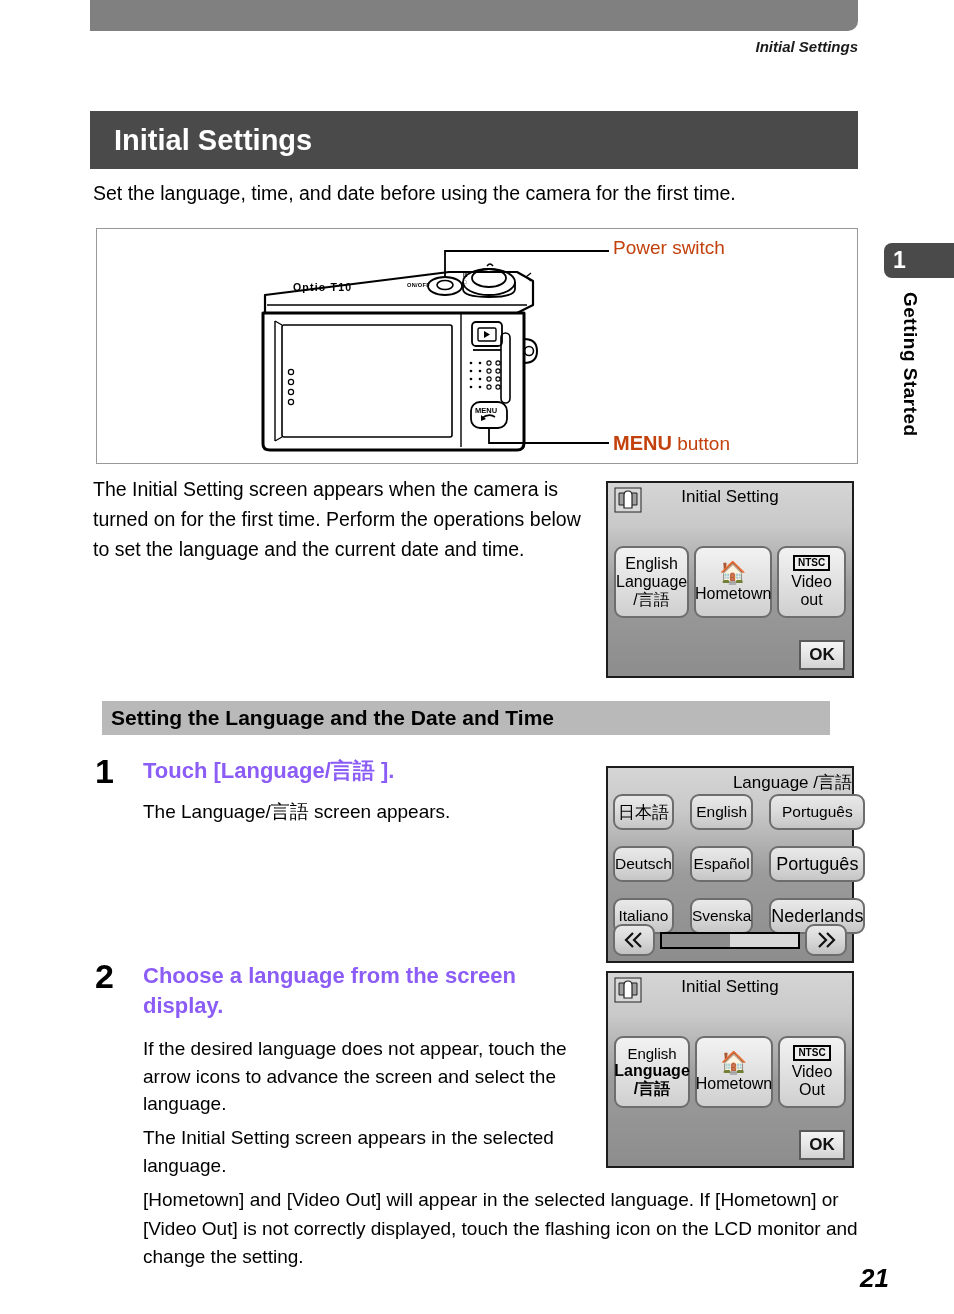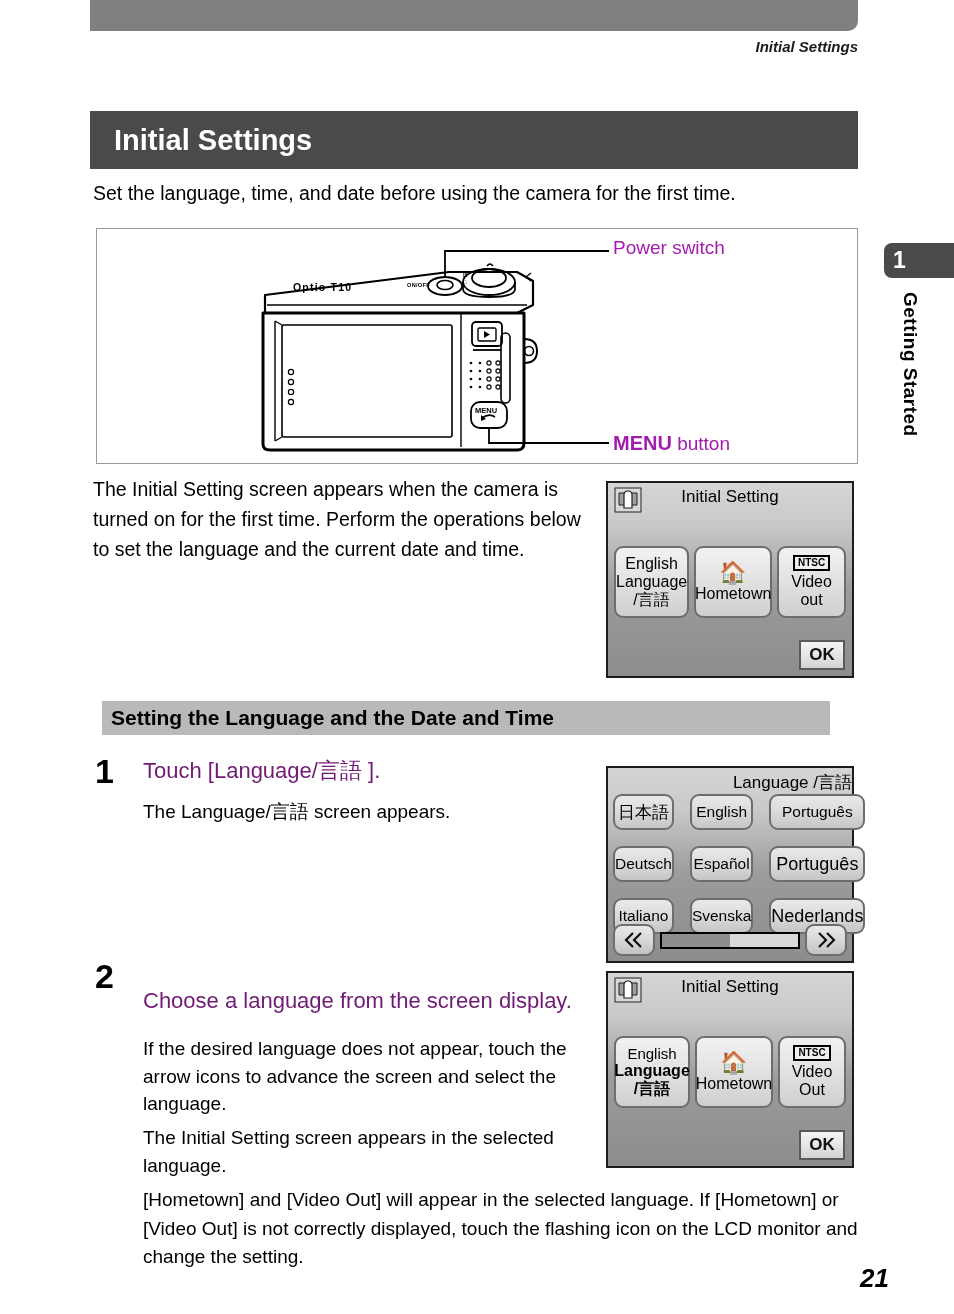--- a/index.html
+++ b/index.html
@@ -103,21 +103,21 @@
     top: 228px;
     width: 762px;
     height: 236px;
     border: 1px solid #999;
     box-sizing: border-box;
     background: #fff;
   }
   .callout-label {
     position: absolute;
     font-size: 19px;
-    color: #a21caf;
+    color: #c2410c;
     white-space: nowrap;
   }
   .callout-label.power { left: 516px; top: 8px; }
   .callout-label.menu  { left: 516px; top: 203px; font-weight: normal;}
   .callout-label.menu b { font-weight: bold; font-size: 20px;}
 
   
   .body-p {
     position: absolute;
     left: 93px;
@@ -283,22 +283,22 @@
   
   .step-num {
     position: absolute;
     font-size: 34px;
     font-weight: bold;
     color: #000;
   }
   .step-title {
     position: absolute;
     font-size: 22px;
-    font-weight: normal;
-    color: #701a75;
+    font-weight: bold;
+    color: #8b5cf6;
     line-height: 1.35;
   }
   .step-body {
     position: absolute;
     font-size: 19px;
     line-height: 1.45;
     color: #000;
   }
 
   .footer-note {
@@ -494,21 +494,21 @@
     <div class="arrow-btn">
       <svg width="24" height="18" viewBox="0 0 24 18">
           <path d="M5 2 L12 9 L5 16" fill="none" stroke="#111" stroke-width="2.2"></path>
           <path d="M13 2 L20 9 L13 16" fill="none" stroke="#111" stroke-width="2.2"></path>
         </svg>
     </div>
   </div>
 </div>
 
 <div class="step-num" style="left:95px; top:957px;">2</div>
-<div class="step-title" style="left:143px; top:961px; width:445px;margin-top:25px;">Choose a language from the screen display.</div>
+<div class="step-title" style="left:143px; top:961px; width:445px;">Choose a language from the screen display.</div>
 <div class="step-body" style="left:143px; top:1035px; width:448px;">If the desired language does not appear, touch the arrow icons to advance the screen and select the language.</div>
 <div class="step-body" style="left:143px; top:1124px; width:448px;">The Initial Setting screen appears in the selected language.</div>
 
 <div class="lcd" id="lcd3" style="left:606px; top:971px; width:248px; height:197px;">
   <div class="touch-icon">
     <svg width="28" height="26" viewBox="0 0 28 26">
       <rect x="1" y="1" width="26" height="24" fill="#d8d8d8" stroke="#222" stroke-width="1"></rect>
       <path d="M5 6 h18 v12 h-18 z" fill="#9f9f9f" stroke="#222" stroke-width="1"></path>
       <path d="M10 8 q0 -4 4 -4 q4 0 4 4 v13 h-8 z" fill="#fff" stroke="#222" stroke-width="1.2"></path>
     </svg>

